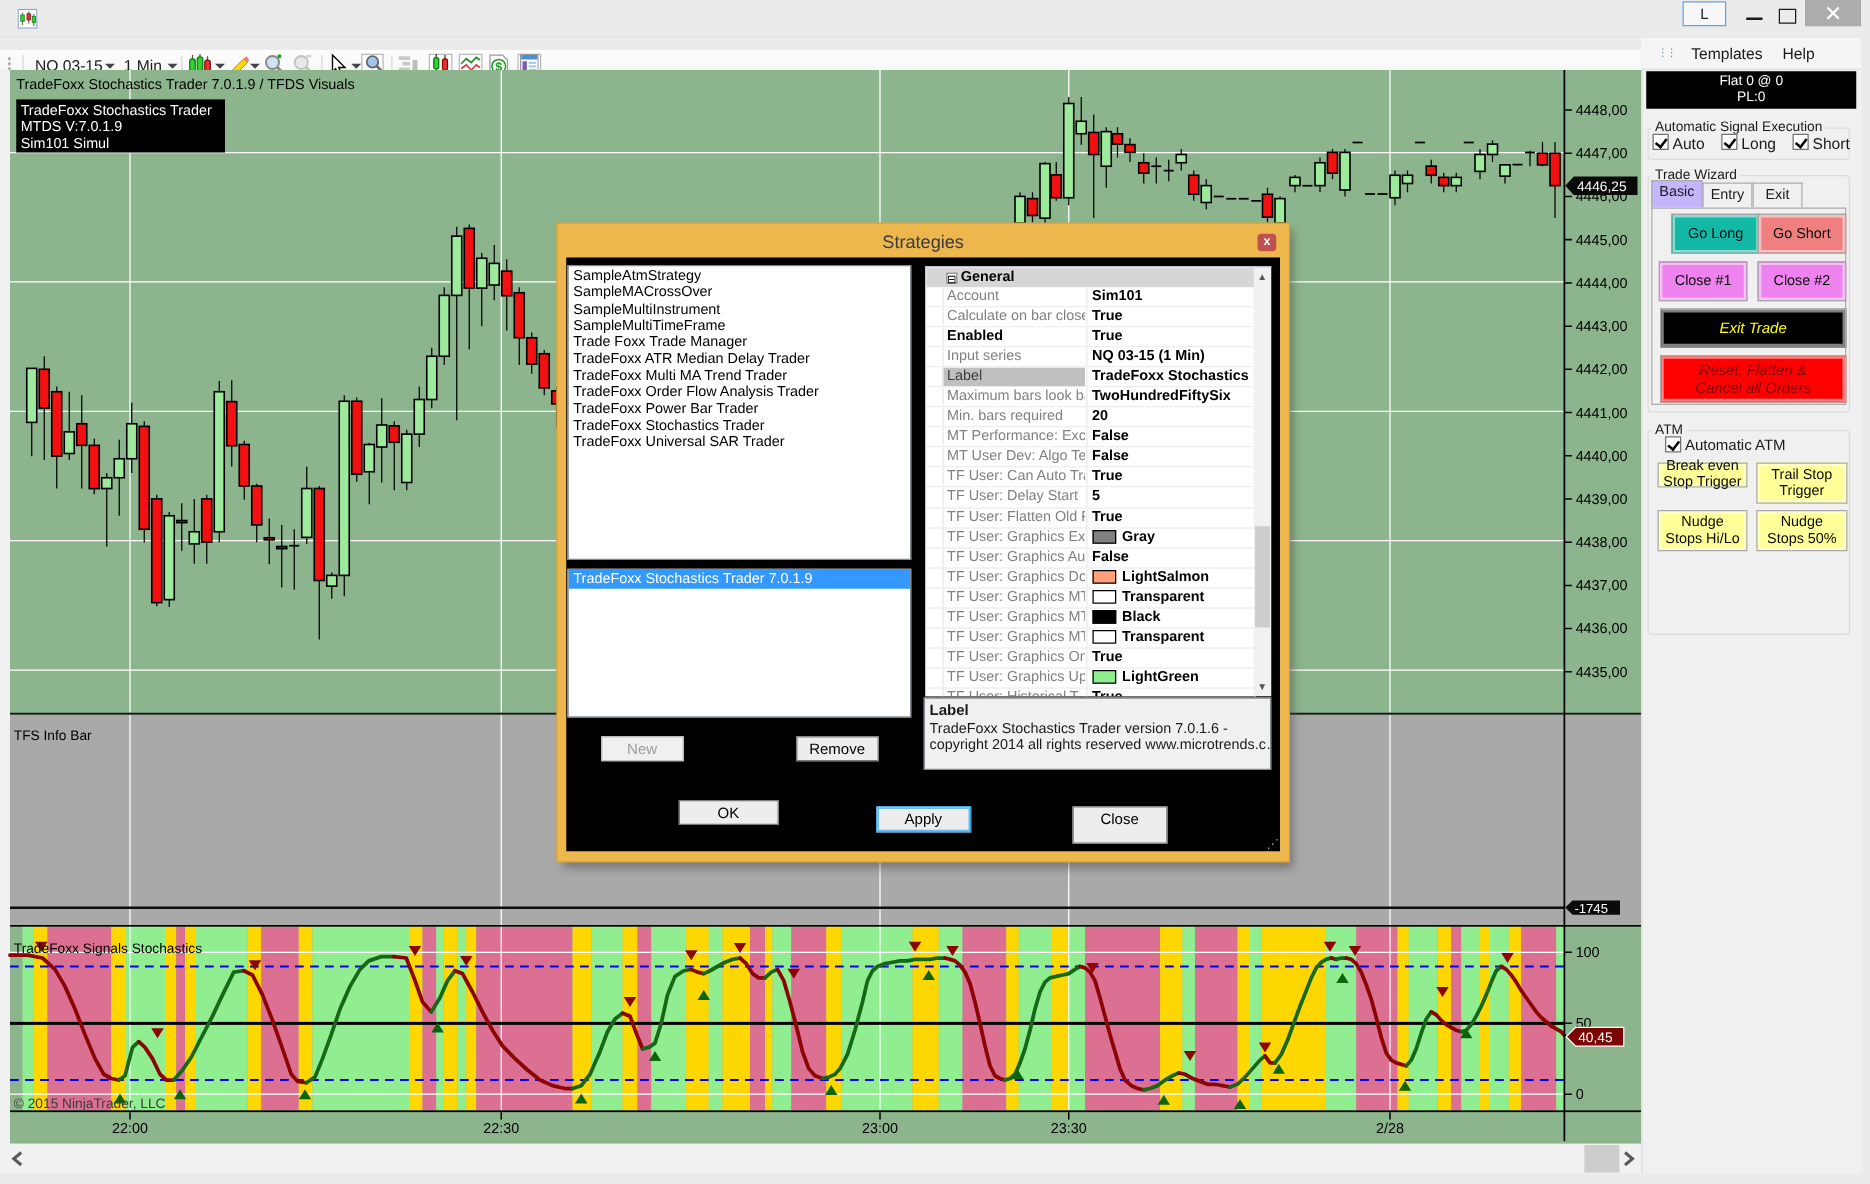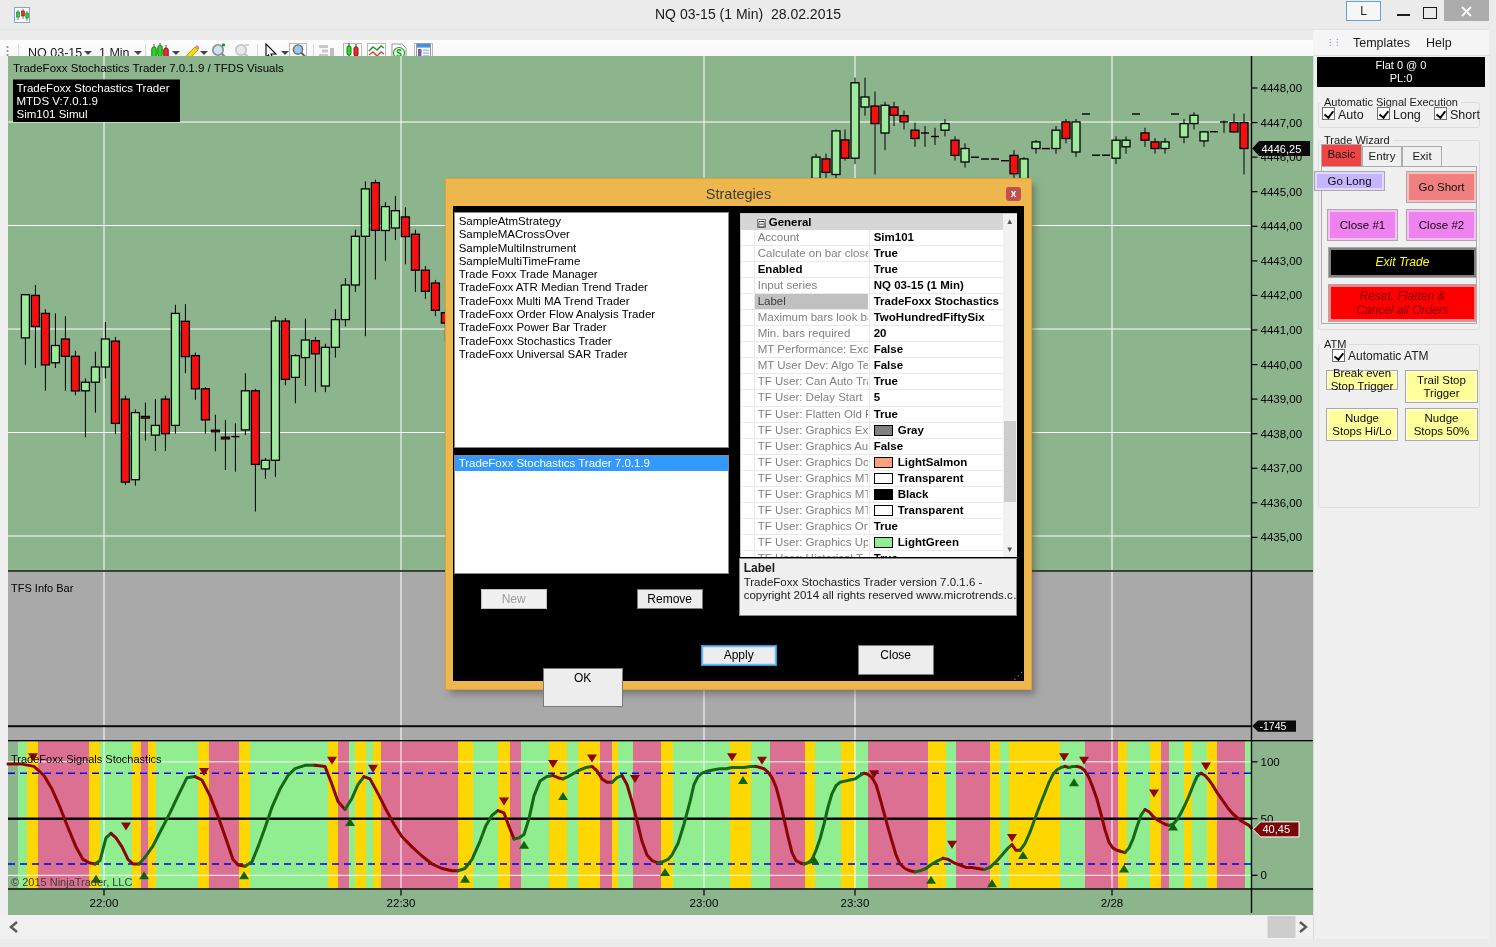--- a/index.html
+++ b/index.html
@@ -22,21 +22,21 @@
 .mitem{position:absolute;top:6px;font-size:12.5px;color:#1a1a1a}
 #chartwrap{position:absolute;left:0;top:56px}
 #side{position:absolute;left:1313px;top:56px;width:176px;height:883px;background:#f0f0f0;border-left:1px solid #dcdcdc}
 #flatbox{position:absolute;left:3px;top:1px;width:168px;height:30px;background:#000;color:#fff;font-size:11px;text-align:center;line-height:13px;padding-top:2px}
 .grp{position:absolute;border:1px solid #dcdcdc;border-radius:3px}
 .grp legend{font-size:11px;color:#1a1a1a;margin-left:2px;padding:0 3px}
 .cb{position:absolute;width:13px;height:13px;background:#fff;border:1px solid #707070}
 .cb::after{content:"";position:absolute;left:3.2px;top:1px;width:3.8px;height:7px;border:solid #000;border-width:0 2px 2px 0;transform:rotate(38deg)}
 .cblab{position:absolute;font-size:12.5px;color:#1a1a1a}
 .tab{position:absolute;height:20px;background:#f0f0f0;border:1px solid #acacac;border-bottom:none;font-size:11.5px;text-align:center;line-height:19px;color:#1a1a1a}
-.tab.selt{height:22px;background:#ef4444;z-index:2}
+.tab.selt{height:22px;background:#c4b5fd;z-index:2}
 .tabpanel{position:absolute;border:1px solid #acacac;background:#f0f0f0}
 .wbtn{position:absolute;border:1px solid #a9a9a9;box-shadow:inset 0 0 0 2px rgba(255,255,255,.5);font-size:11.5px;color:#0a0a0a;display:flex;align-items:center;justify-content:center;text-align:center;line-height:13px}
 .yb{background:#ffff99}
 #dlg{position:absolute;left:446px;top:179px;width:585px;height:510px;background:#edb74e;box-shadow:0 0 0 1px #d8a33c,4px 5px 7px rgba(70,70,70,.5)}
 .dlg-title{position:absolute;left:0;top:7px;width:100%;text-align:center;font-size:14.5px;color:#3a3a3a}
 .dlg-x{position:absolute;left:560px;top:8px;width:15px;height:14px;background:#c1514f;border-radius:3px;color:#fff;font-size:10px;font-weight:bold;text-align:center;line-height:13px}
 .dlg-body{position:absolute;left:6.7px;top:27px;width:571.5px;height:475.4px;background:#000000}
 .lb{position:absolute;background:#fff;border:1px solid #828790;font-size:11.5px;color:#000;padding:2px 0 0 4px;line-height:13.3px;overflow:hidden}
 .lb .sel{background:#3399ff;color:#fff;margin:-2px 0 0 -4px;padding:1px 0 1px 4px}
 .btn{position:absolute;background:#ededed;border:1px solid #7a7a7a;font-size:12px;color:#000;text-align:center;line-height:19px}
@@ -63,21 +63,20 @@
 <div id="title">
     <svg id="appicon" width="16" height="16" viewBox="0 0 16 16">
       <rect x="0.5" y="0.5" width="15" height="15" fill="#fff" stroke="#8aa4c8"></rect>
       <line x1="4" y1="3" x2="4" y2="13" stroke="#777"></line>
       <rect x="2.6" y="5" width="2.8" height="5" fill="#2fd42f" stroke="#0a7a0a" stroke-width="0.6"></rect>
       <line x1="9" y1="2" x2="9" y2="12" stroke="#777"></line>
       <rect x="7.6" y="4" width="2.8" height="5" fill="#e83030" stroke="#8a0a0a" stroke-width="0.6"></rect>
       <line x1="13" y1="4" x2="13" y2="14" stroke="#777"></line>
       <rect x="11.8" y="6" width="2.6" height="5" fill="#2fd42f" stroke="#0a7a0a" stroke-width="0.6"></rect>
     </svg>
-    <span id="titletext">NQ 03-15 (1 Min)&nbsp; 28.02.2015</span>
     <div id="lbtn">L</div>
     <div id="minbtn"></div>
     <div id="maxbtn"></div>
     <div id="closebtn"><svg width="13" height="13" viewBox="0 0 13 13">
         <path d="M2 2 L11 11 M11 2 L2 11" stroke="#fff" stroke-width="1.8"></path>
       </svg></div>
   </div>
 <div id="tbar">
     <div class="tgrip"></div>
     <div class="tsep" style="left:18px"></div>
@@ -629,21 +628,21 @@
     <div class="cblab" style="left:79px;top:52px">Long</div>
     <div class="cb" style="left:120px;top:51px"></div>
     <div class="cblab" style="left:136px;top:52px">Short</div>
     <fieldset class="grp" style="left:4px;top:78px;width:162px;height:196px">
       <legend>Trade Wizard</legend>
     </fieldset>
     <div class="tab selt" style="left:7px;top:88px;width:41px">Basic</div>
     <div class="tab" style="left:48px;top:90px;width:40px">Entry</div>
     <div class="tab" style="left:88px;top:90px;width:40px">Exit</div>
     <div class="tabpanel" style="left:7px;top:110px;width:156px;height:158px"></div>
-    <div class="wbtn" style="left:0;top:115px;width:71px;height:20px;background:#c4b5fd">Go Long</div>
+    <div class="wbtn" style="left:23px;top:115px;width:71px;height:32px;background:#14b8a6">Go Long</div>
     <div class="wbtn" style="left:92px;top:115px;width:71px;height:32px;background:#f08080">Go Short</div>
     <div class="wbtn" style="left:13px;top:153px;width:71px;height:32px;background:#ee82ee">Close #1</div>
     <div class="wbtn" style="left:92px;top:153px;width:71px;height:32px;background:#ee82ee">Close #2</div>
     <div class="wbtn" style="left:14px;top:191px;width:149px;height:31px;background:#000;color:#ffff00;font-style:italic;font-size:12px">Exit Trade</div>
     <div class="wbtn" style="left:14px;top:228px;width:149px;height:38px;background:#f00;color:#7c0000;font-style:italic;font-size:12px;line-height:14px">Reset, Flatten &amp;<br>Cancel all Orders</div>
     <fieldset class="grp" style="left:4px;top:282px;width:162px;height:170px">
       <legend>ATM</legend>
     </fieldset>
     <div class="cb" style="left:18px;top:293px"></div>
     <div class="cblab" style="left:34px;top:293px;font-size:12px">Automatic ATM</div>
@@ -657,21 +656,21 @@
 <div id="dlg">
     <div class="dlg-title">Strategies</div>
     <div class="dlg-x">x</div>
     <div class="dlg-body">
       <div class="lb" style="left:1px;top:6px;width:275px;height:236px">
         <div>SampleAtmStrategy</div>
         <div>SampleMACrossOver</div>
         <div>SampleMultiInstrument</div>
         <div>SampleMultiTimeFrame</div>
         <div>Trade Foxx Trade Manager</div>
-        <div>TradeFoxx ATR Median Trend Trader</div>
+        <div>TradeFoxx ATR Median Delay Trader</div>
         <div>TradeFoxx Multi MA Trend Trader</div>
         <div>TradeFoxx Order Flow Analysis Trader</div>
         <div>TradeFoxx Power Bar Trader</div>
         <div>TradeFoxx Stochastics Trader</div>
         <div>TradeFoxx Universal SAR Trader</div>
       </div>
       <div class="lb" style="left:1px;top:249px;width:275px;height:119px">
         <div class="sel">TradeFoxx Stochastics Trader  7.0.1.9</div>
       </div>
       <div class="btn dis" style="left:28px;top:383px;width:66px;height:20px">New</div>
@@ -762,17 +761,17 @@
           <div class="pg-lab" style="">TF User: Historical T</div>
           <div class="pg-val"><b>True</b></div>
         </div>
       </div>
       <div id="pg-sb">
         <div class="sb-btn" style="top:0">▲</div>
         <div class="sb-thumb"></div>
         <div class="sb-btn" style="bottom:0">▼</div>
       </div>
       <div id="pg-desc"><b>Label</b><br><span>TradeFoxx Stochastics Trader version 7.0.1.6 -</span><br><span>copyright 2014 all rights reserved www.microtrends.c…</span></div>
-      <div class="btn" style="left:90px;top:462px;width:80px;height:39px">OK</div>
+      <div class="btn" style="left:90px;top:434px;width:80px;height:20px">OK</div>
       <div class="btn foc" style="left:248px;top:439px;width:76px;height:21px">Apply</div>
       <div class="btn" style="left:405px;top:439px;width:76px;height:30px">Close</div>
       <div id="grip">⋰</div>
     </div>
   </div>
 </body></html>

